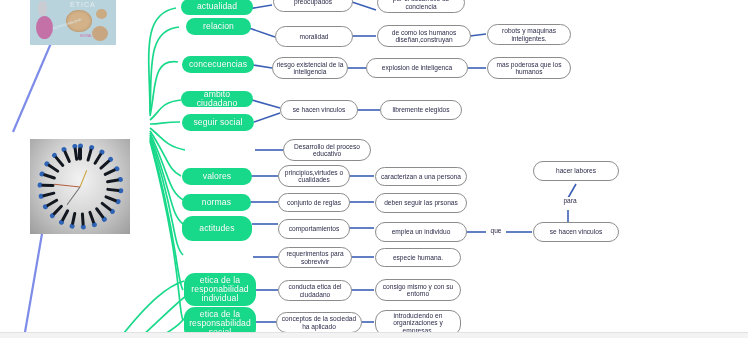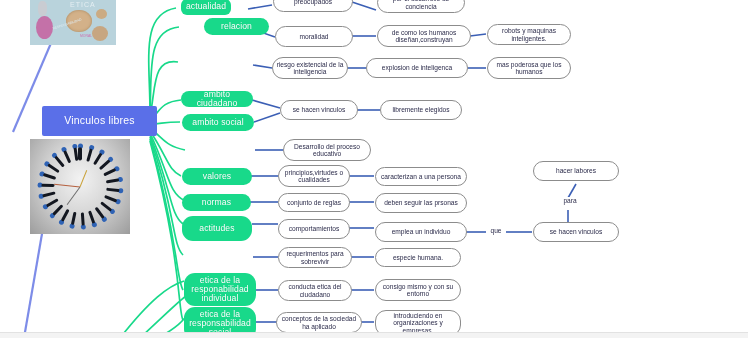--- a/index.html
+++ b/index.html
@@ -316,39 +316,39 @@
           <div class="head"></div>
           <div class="body"></div>
         </div>
       <div class="person" style="transform:rotate(352deg) translateY(-24px);">
           <div class="head"></div>
           <div class="body"></div>
         </div>
     </div>
   </div>
 
-  <div class="node center-node" style="left:42px; top:106px; width:115px; height:30px;">
-    <span>Vinculos libres</span>
-  </div>
-
-  <div class="node green-node" style="left:181px; top:-1px; width:50px; height:16px;border-radius:6px;">
+
+  <div class="node green-node" style="left:181px; top:-1px; width:72px; height:16px;">
     <span>actualidad</span>
   </div>
 
-  <div class="node green-node" style="left:204px; top:18px; width:65px; height:17px;">
+  <div class="node green-node" style="left:186px; top:18px; width:65px; height:17px;">
     <span>relacion</span>
   </div>
 
+  <div class="node green-node" style="left:182px; top:56px; width:72px; height:17px;">
+    <span>concecuencias</span>
+  </div>
 
   <div class="node green-node" style="left:181px; top:91px; width:72px; height:16px;">
     <span>ambito ciudadano</span>
   </div>
 
   <div class="node green-node" style="left:182px; top:114px; width:72px; height:17px;">
-    <span>ambito social</span>
+    <span>seguir social</span>
   </div>
 
 
   <div class="node green-node" style="left:182px; top:194px; width:69px; height:17px;">
     <span>normas</span>
   </div>
 
   <div class="node green-node" style="left:182px; top:168px; width:70px; height:17px;">
     <span>valores</span>
   </div>

